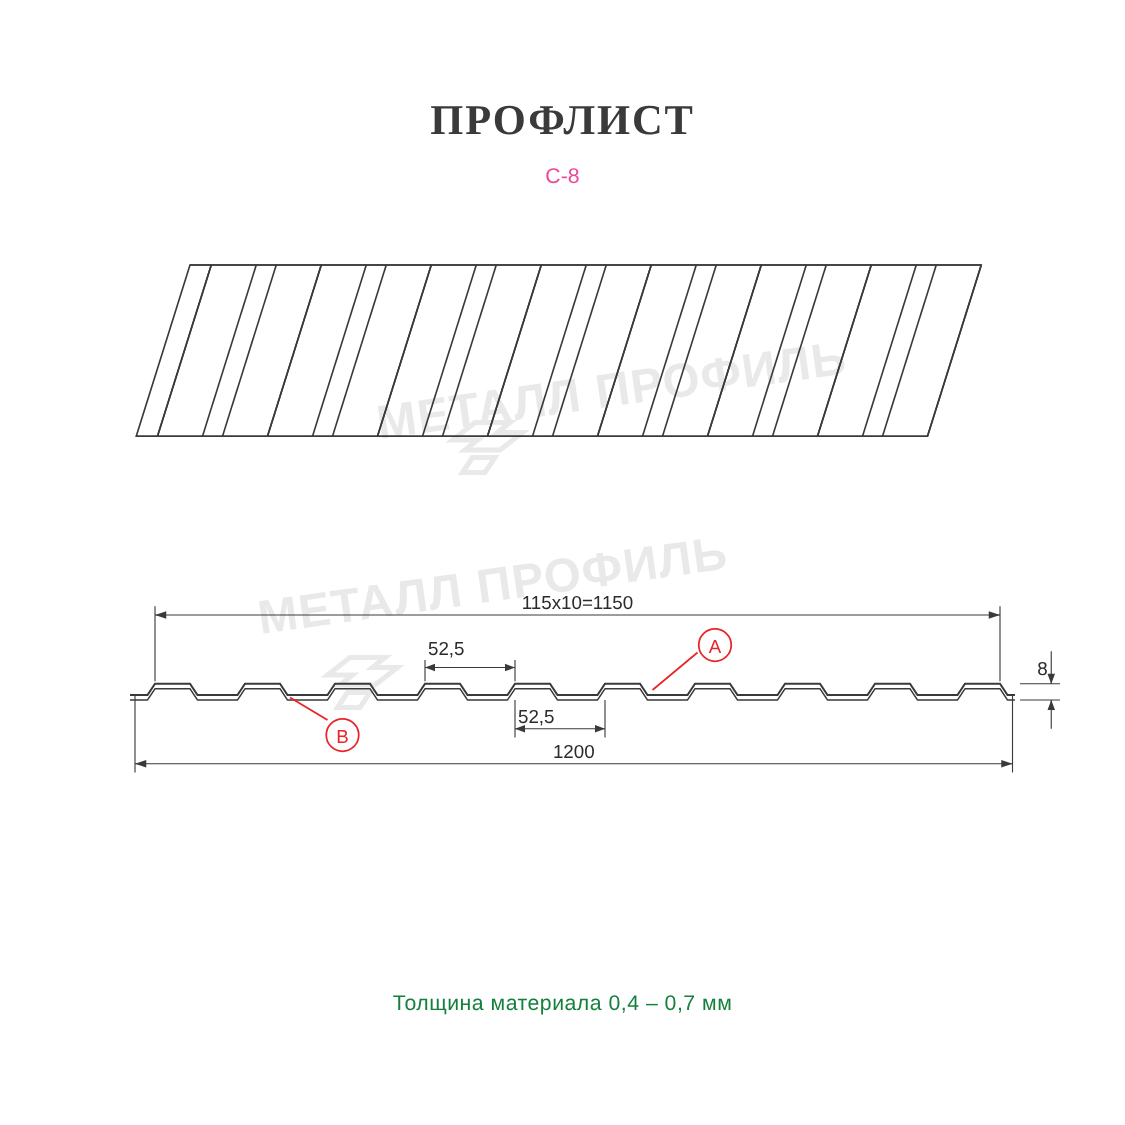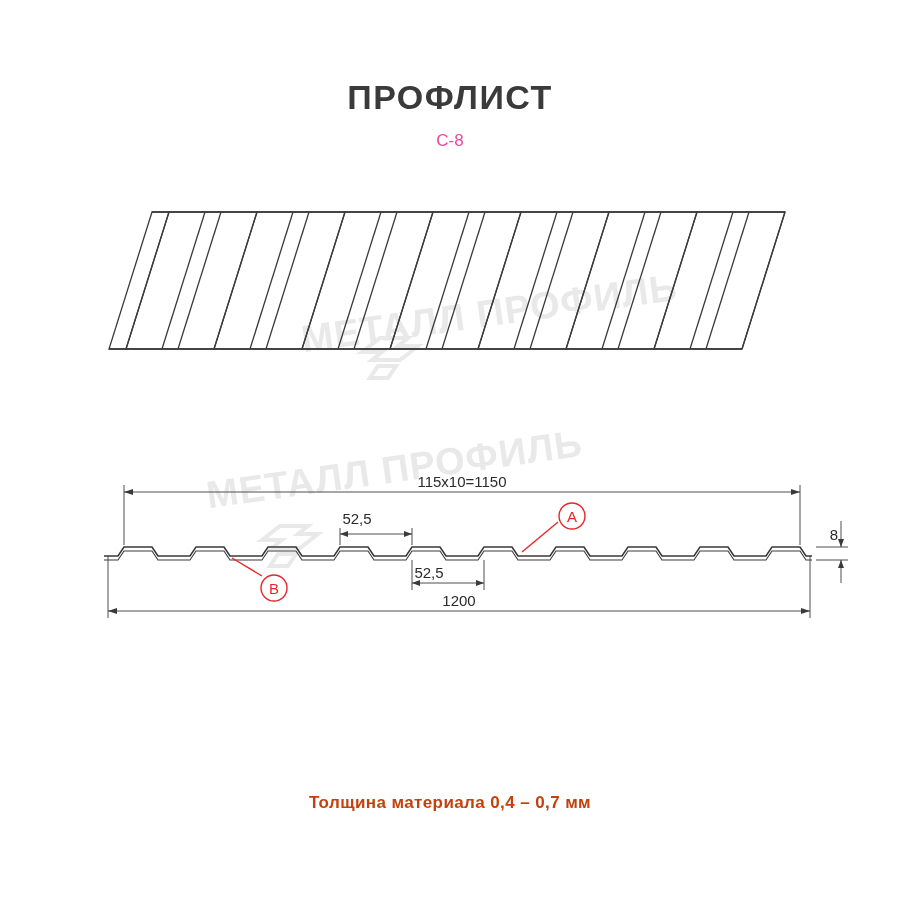--- a/index.html
+++ b/index.html
@@ -23,39 +23,40 @@
   .title {
     position: absolute;
     top: 78px;
     left: 0;
     width: 900px;
     text-align: center;
     font-size: 34px;
     font-weight: bold;
     letter-spacing: 1.5px;
     color: #3a3a3a;
+    font-family: Liberation Serif, serif;
   }
   .subtitle {
     position: absolute;
     top: 131px;
     left: 0;
     width: 900px;
     text-align: center;
     font-size: 17px;
     color: #ec4899;
   }
   .footer-note {
     position: absolute;
     top: 793px;
     left: 0;
     width: 900px;
     text-align: center;
     font-size: 17px;
-    font-weight: bold;
-    color: #c2410c;
+    font-weight: normal;
+    color: #15803d;
     letter-spacing: 0.4px;
   }
   .svg-layer {
     position: absolute;
     top: 0;
     left: 0;
   }
   .wm {
     position: absolute;
     font-family: "Liberation Sans", sans-serif;

